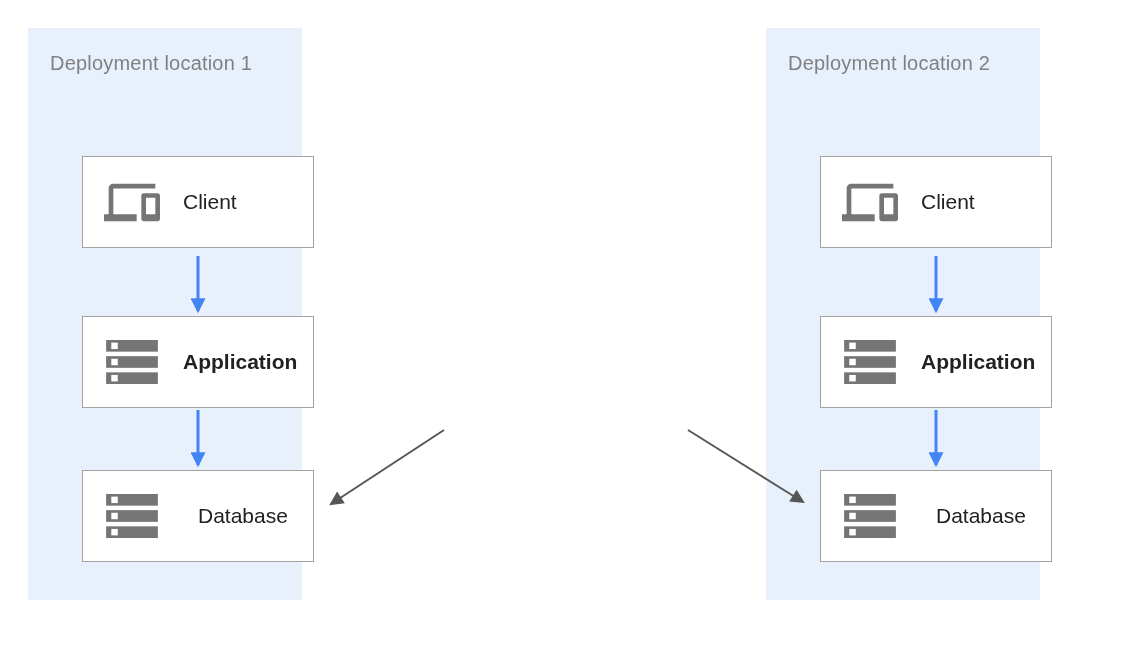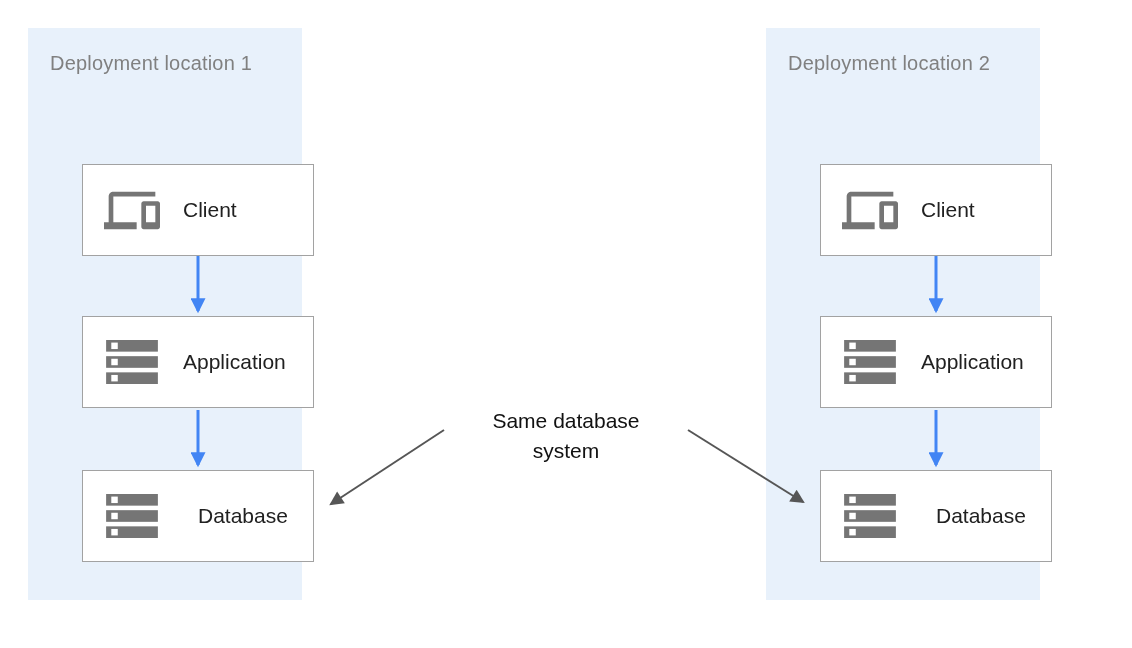--- a/index.html
+++ b/index.html
@@ -35,22 +35,22 @@
     color:var(--title-text);
     white-space:nowrap;
   }
   .node{
     position:absolute;left:54px;width:232px;height:92px;
     background:#ffffff;
     border:1px solid var(--box-border);
     display:flex;align-items:center;
     padding-left:20px;
   }
-  .node.n1{top:136px;}
-  .node.n2{top:288px;}
+  .node.n1{top:128px;}
+  .node.n2{top:288px;font-weight:bold;}
   .node.n3{top:442px;gap:15px;}
   .node-icon{flex:0 0 auto;display:flex;align-items:center;justify-content:center;width:58px;}
   .node-icon svg{display:block;}
   .icon-fill{fill:var(--icon-gray);}
   .node-label{
     margin-left:22px;
     font-size:21px;
     color:var(--label-text);
     white-space:nowrap;
   }
@@ -149,24 +149,20 @@
           <rect class="icon-fill" x="0" y="12.5" width="40" height="9"></rect>
           <rect x="4" y="14.5" width="5" height="5" fill="#ffffff"></rect>
           <rect class="icon-fill" x="0" y="25" width="40" height="9"></rect>
           <rect x="4" y="27" width="5" height="5" fill="#ffffff"></rect>
         </svg>
       </span>
       <span class="node-label">Database</span>
     </div>
   </div>
 
-  <div class="annotation">
-    <div>Same database</div>
-    <div>system</div>
-  </div>
 
   <svg class="overlay" width="1132" height="648" viewBox="0 0 1132 648">
     <defs>
       <marker id="headBlue" viewBox="0 0 10 10" refX="8.5" refY="5" markerWidth="6" markerHeight="5" orient="auto-start-reverse">
         <path class="mk-blue" d="M0 0 L10 5 L0 10 Z"></path>
       </marker>
       <marker id="headDark" viewBox="0 0 10 10" refX="8.5" refY="5" markerWidth="8" markerHeight="7" orient="auto-start-reverse">
         <path class="mk-dark" d="M0 0 L10 5 L0 10 Z"></path>
       </marker>
     </defs>

